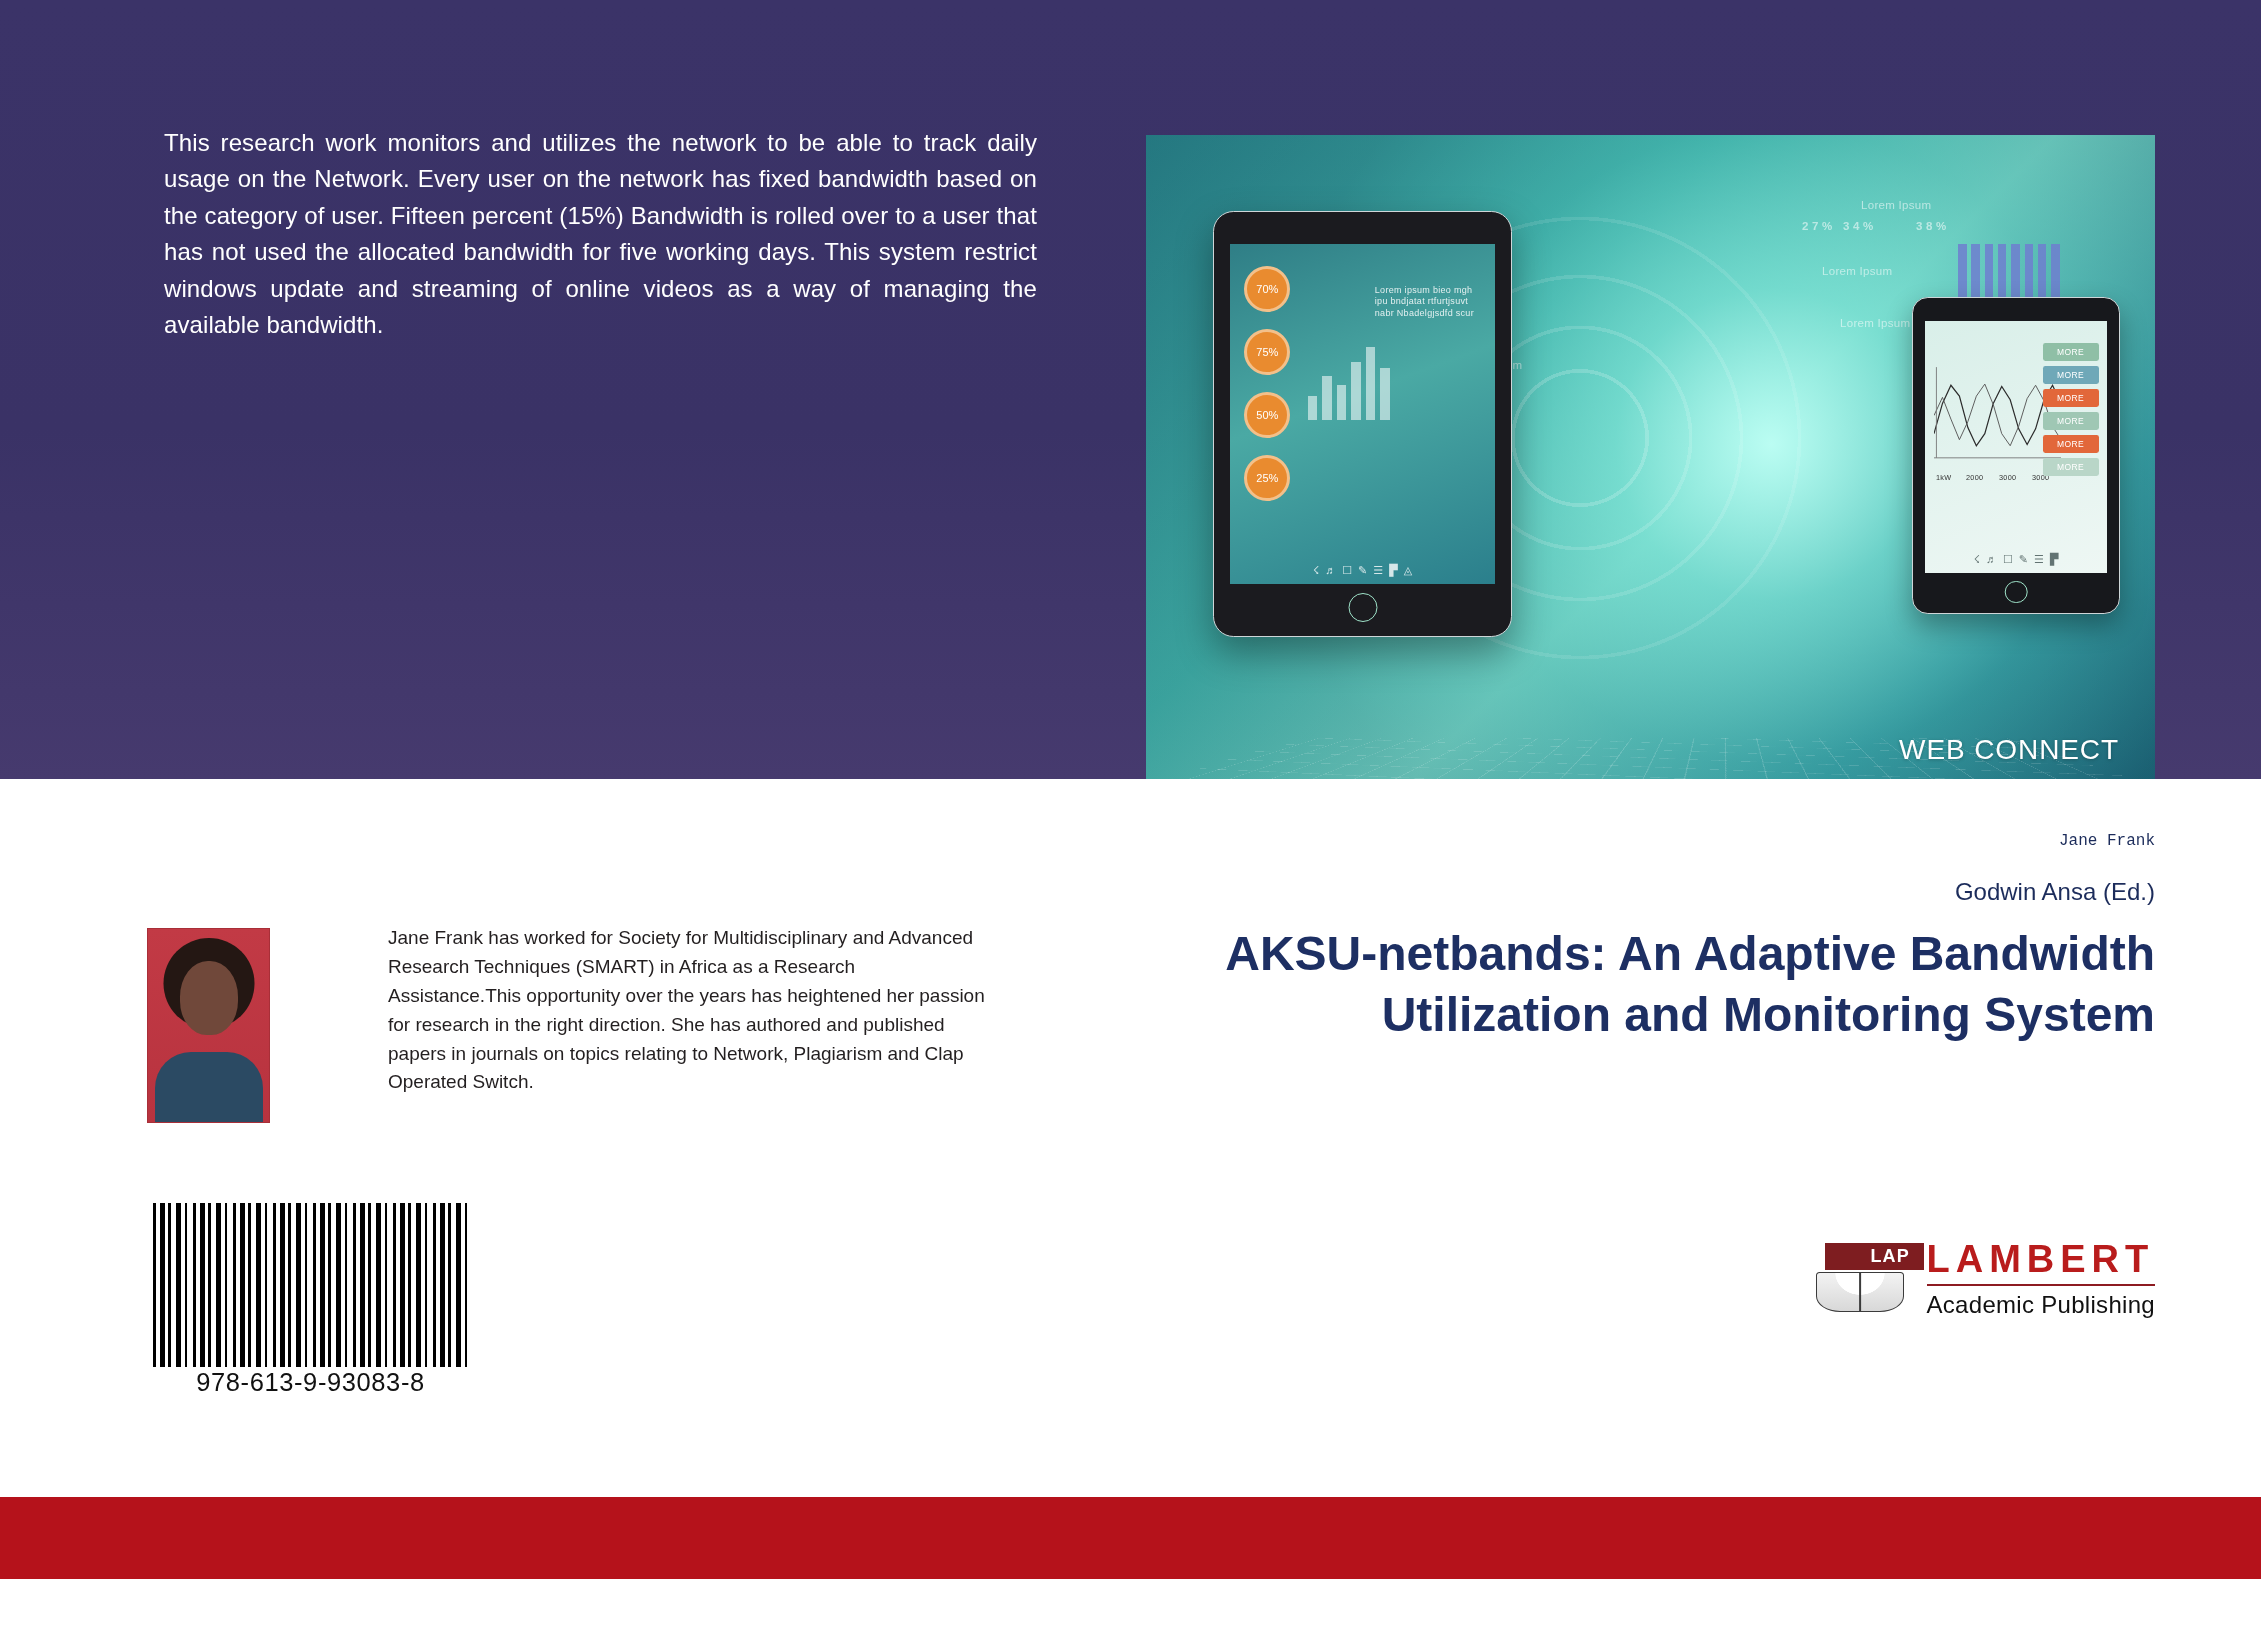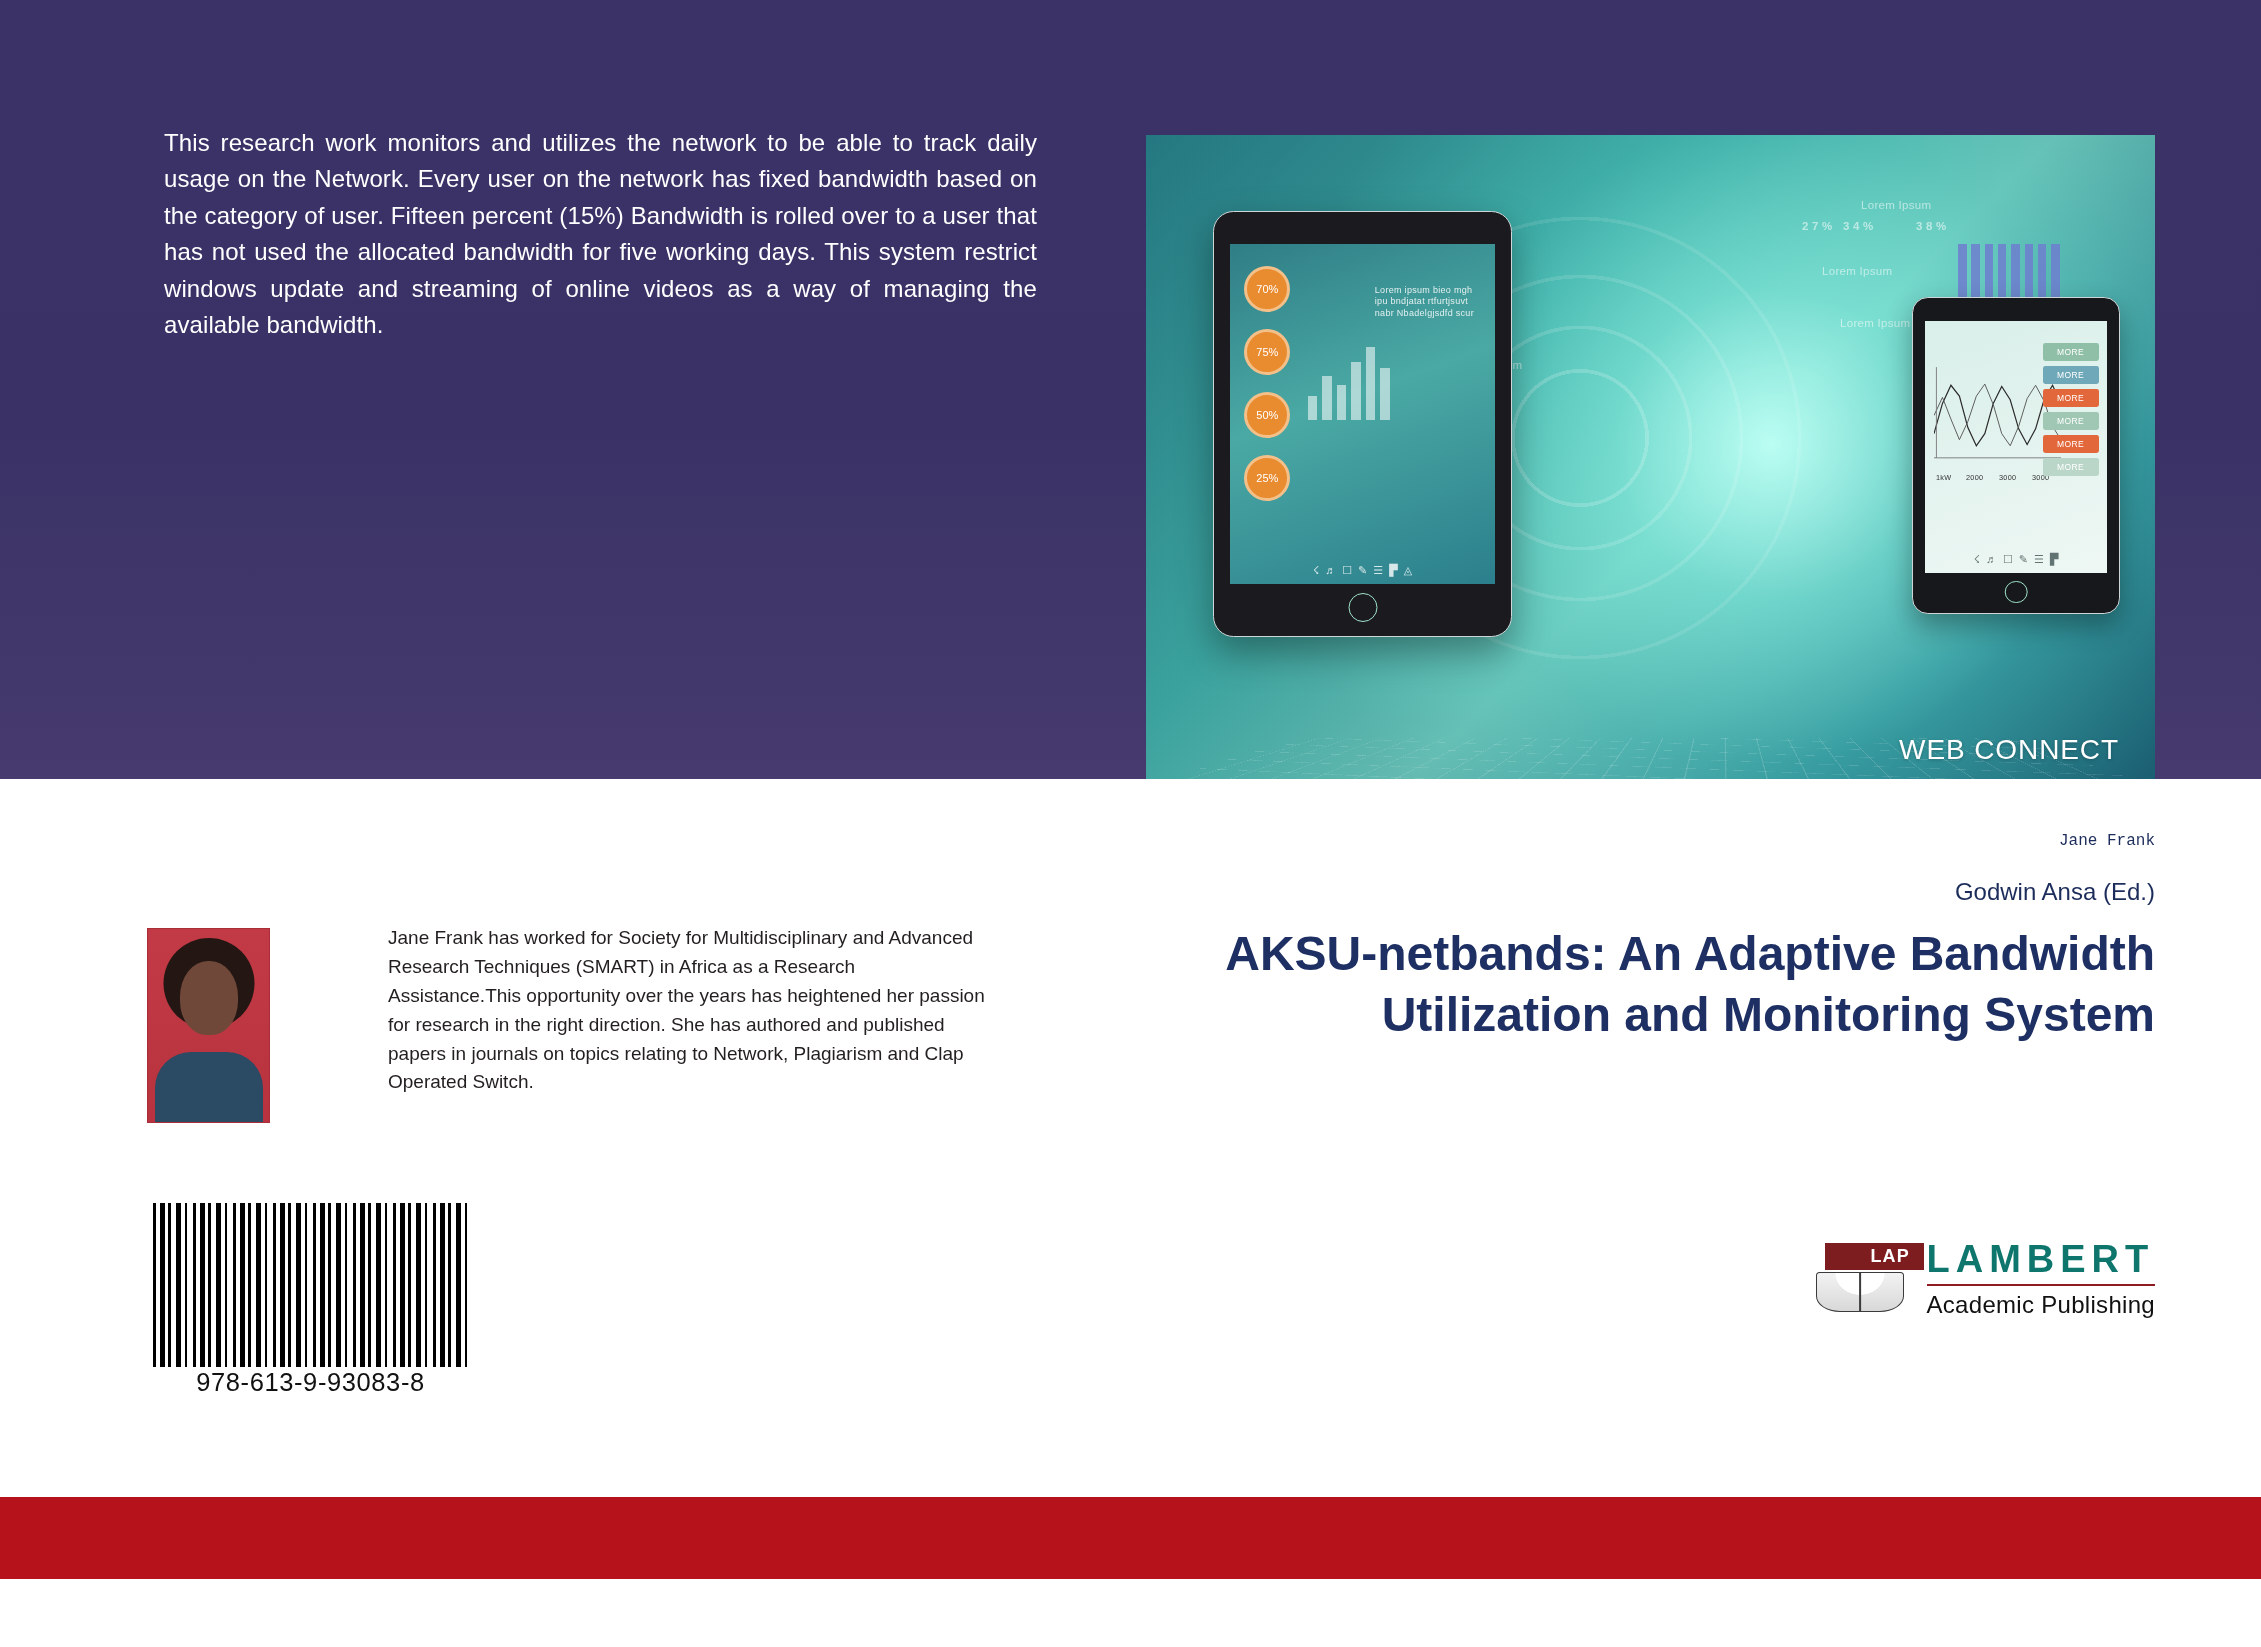--- a/index.html
+++ b/index.html
@@ -397,21 +397,21 @@
     top: 0;
     width: 1.8px;
     height: 100%;
     background: #3b3b3b;
     transform: translateX(-50%);
   }
   .pub-text .lambert {
     font-size: 38px;
     font-weight: bold;
     letter-spacing: 6px;
-    color: #0f766e;
+    color: #b91c1c;
     line-height: 1;
   }
   .pub-text .rule {
     height: 2.4px;
     background: #8d1b21;
     margin: 6px 0 4.8px 0;
   }
   .pub-text .acad {
     font-size: 24px;
     color: #111;

